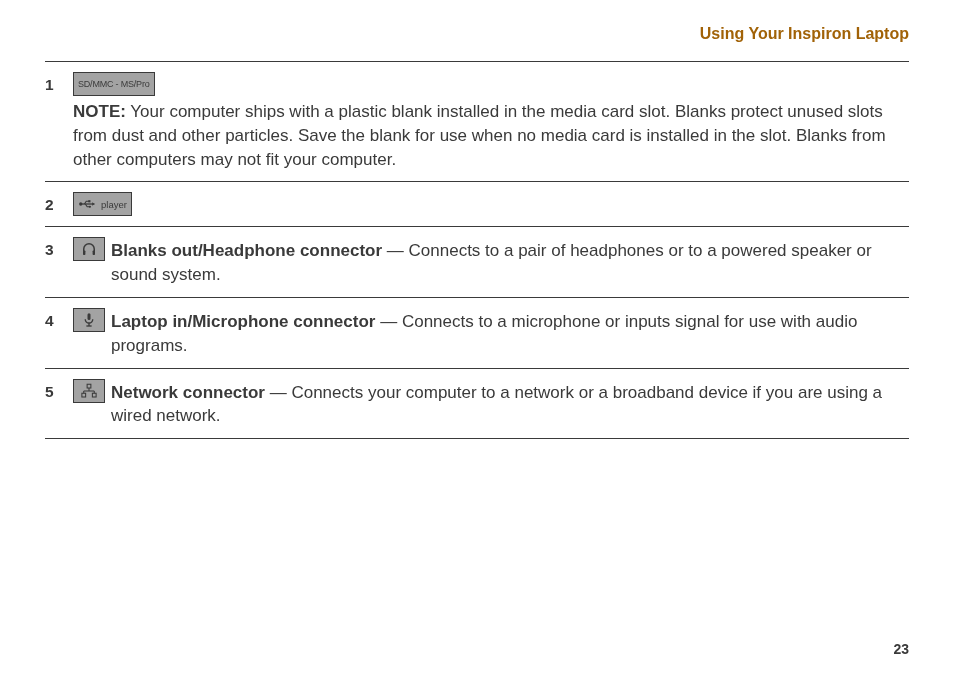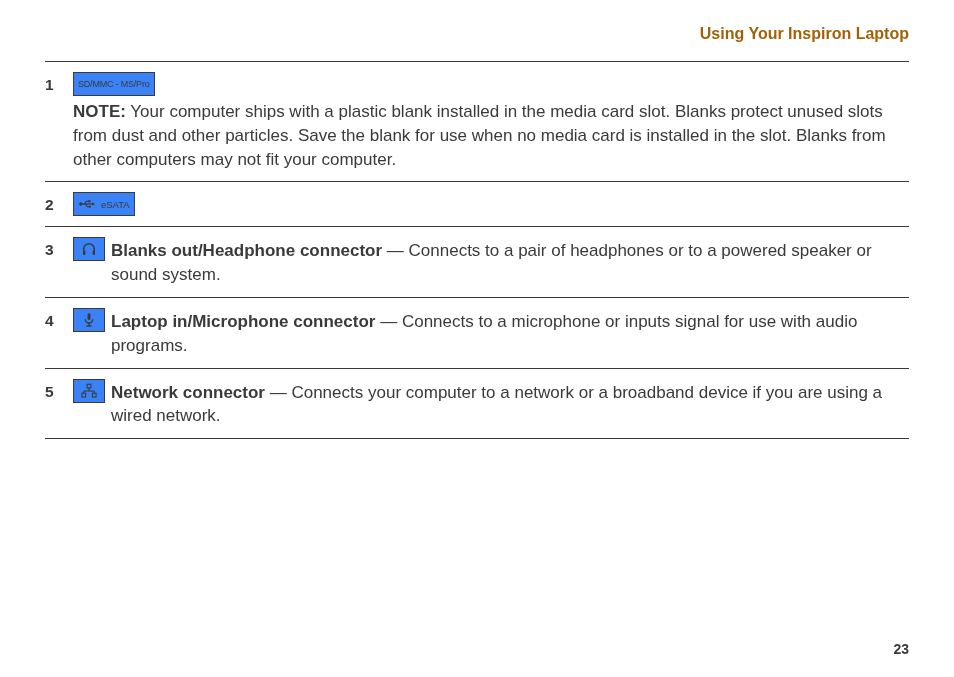--- a/index.html
+++ b/index.html
@@ -52,21 +52,21 @@
     flex: none;
     border: 1px solid #3a3a3a;
     height: 22px;
     display: inline-flex;
     align-items: center;
     justify-content: center;
     margin-right: 6px;
     padding: 0 4px;
     font-size: 11px;
     line-height: 1;
-    background: #3b82f6;
+    background: #a3a3a3;
     margin-top: 2px;
   }
   .icon-box.square {
     width: 30px;
     padding: 0;
   }
   .icon-box svg {
     width: 22px;
     height: 18px;
   }
@@ -131,21 +131,21 @@
         <div class="icon-box" style="padding:0 4px;">
           <svg viewBox="0 0 24 12">
             <circle cx="3" cy="6" r="1.8" fill="#3a3a3a"></circle>
             <line x1="3" y1="6" x2="18" y2="6" stroke="#3a3a3a" stroke-width="1.4"></line>
             <polygon points="18,6 15.5,4 15.5,8" fill="#3a3a3a"></polygon>
             <path d="M7 6 L9 3 L12 3" fill="none" stroke="#3a3a3a" stroke-width="1.2"></path>
             <rect x="11.2" y="1.8" width="2.4" height="2.4" fill="#3a3a3a"></rect>
             <path d="M8 6 L10 9 L13 9" fill="none" stroke="#3a3a3a" stroke-width="1.2"></path>
             <circle cx="13" cy="9" r="1.2" fill="#3a3a3a"></circle>
           </svg>
-          <span class="esata-label">eSATA</span>
+          <span class="esata-label">player</span>
         </div>
       </div>
     </div>
 
     <div class="item">
       <div class="item-row1">
         <div class="num">3</div>
         <div class="icon-box square">
           <svg viewBox="0 0 24 24">
             <path d="M5 15 V12 a7 7 0 0 1 14 0 V15" fill="none" stroke="#3a3a3a" stroke-width="2"></path>

